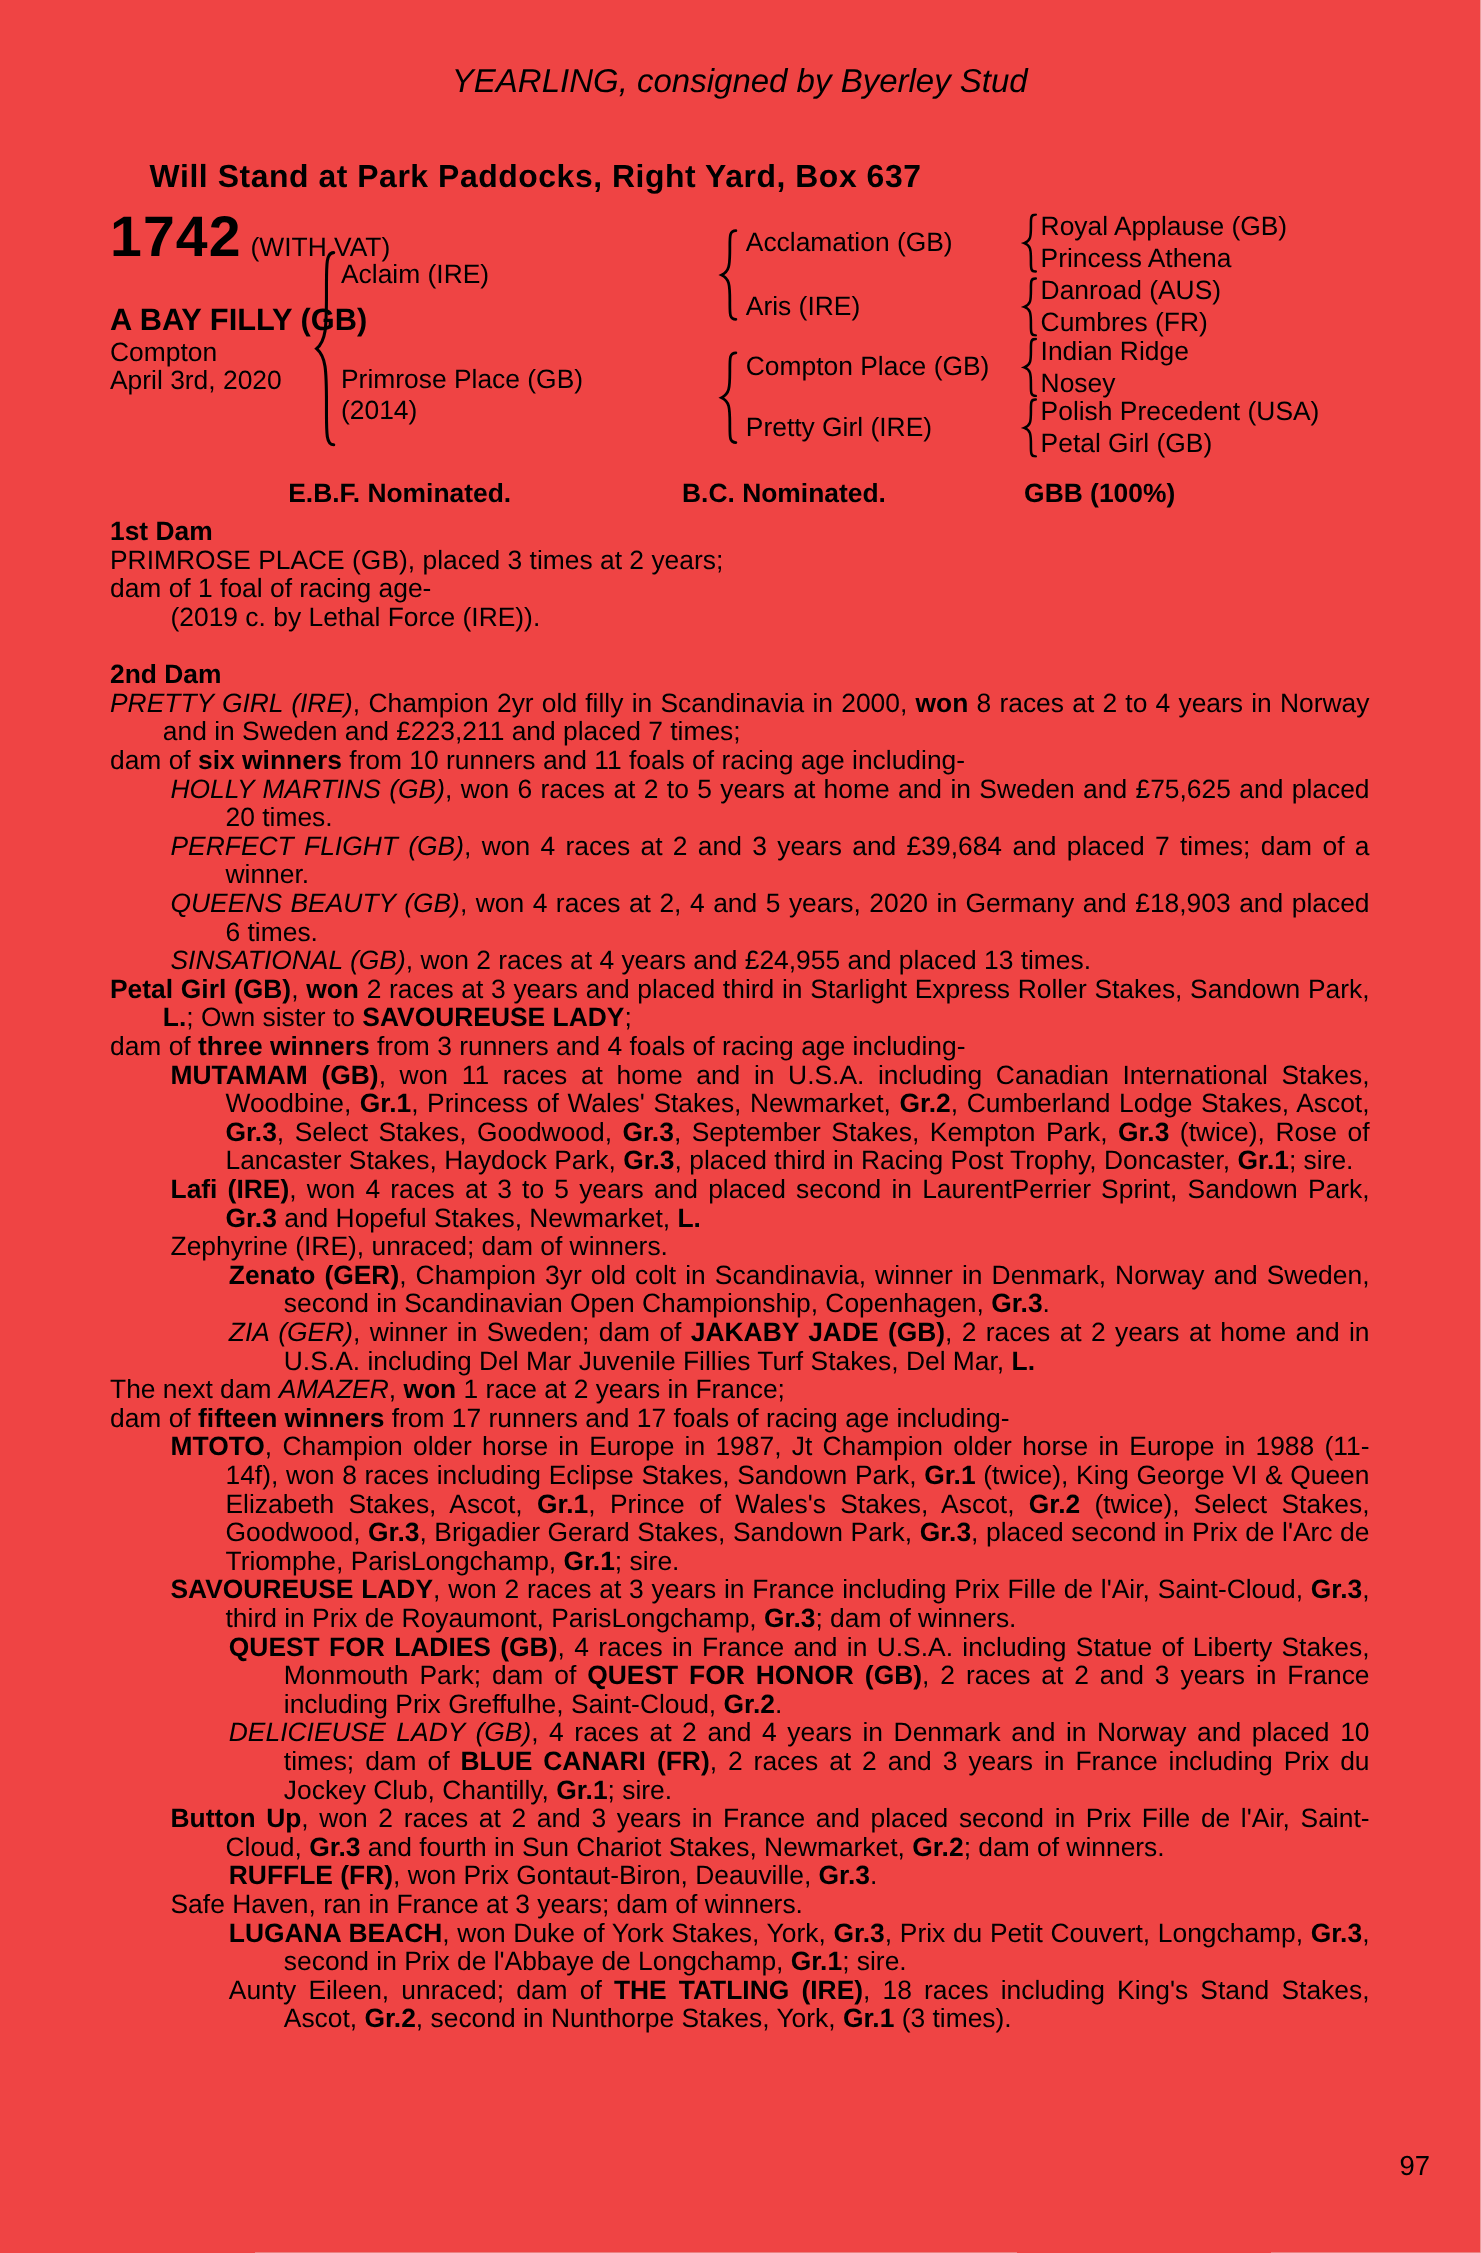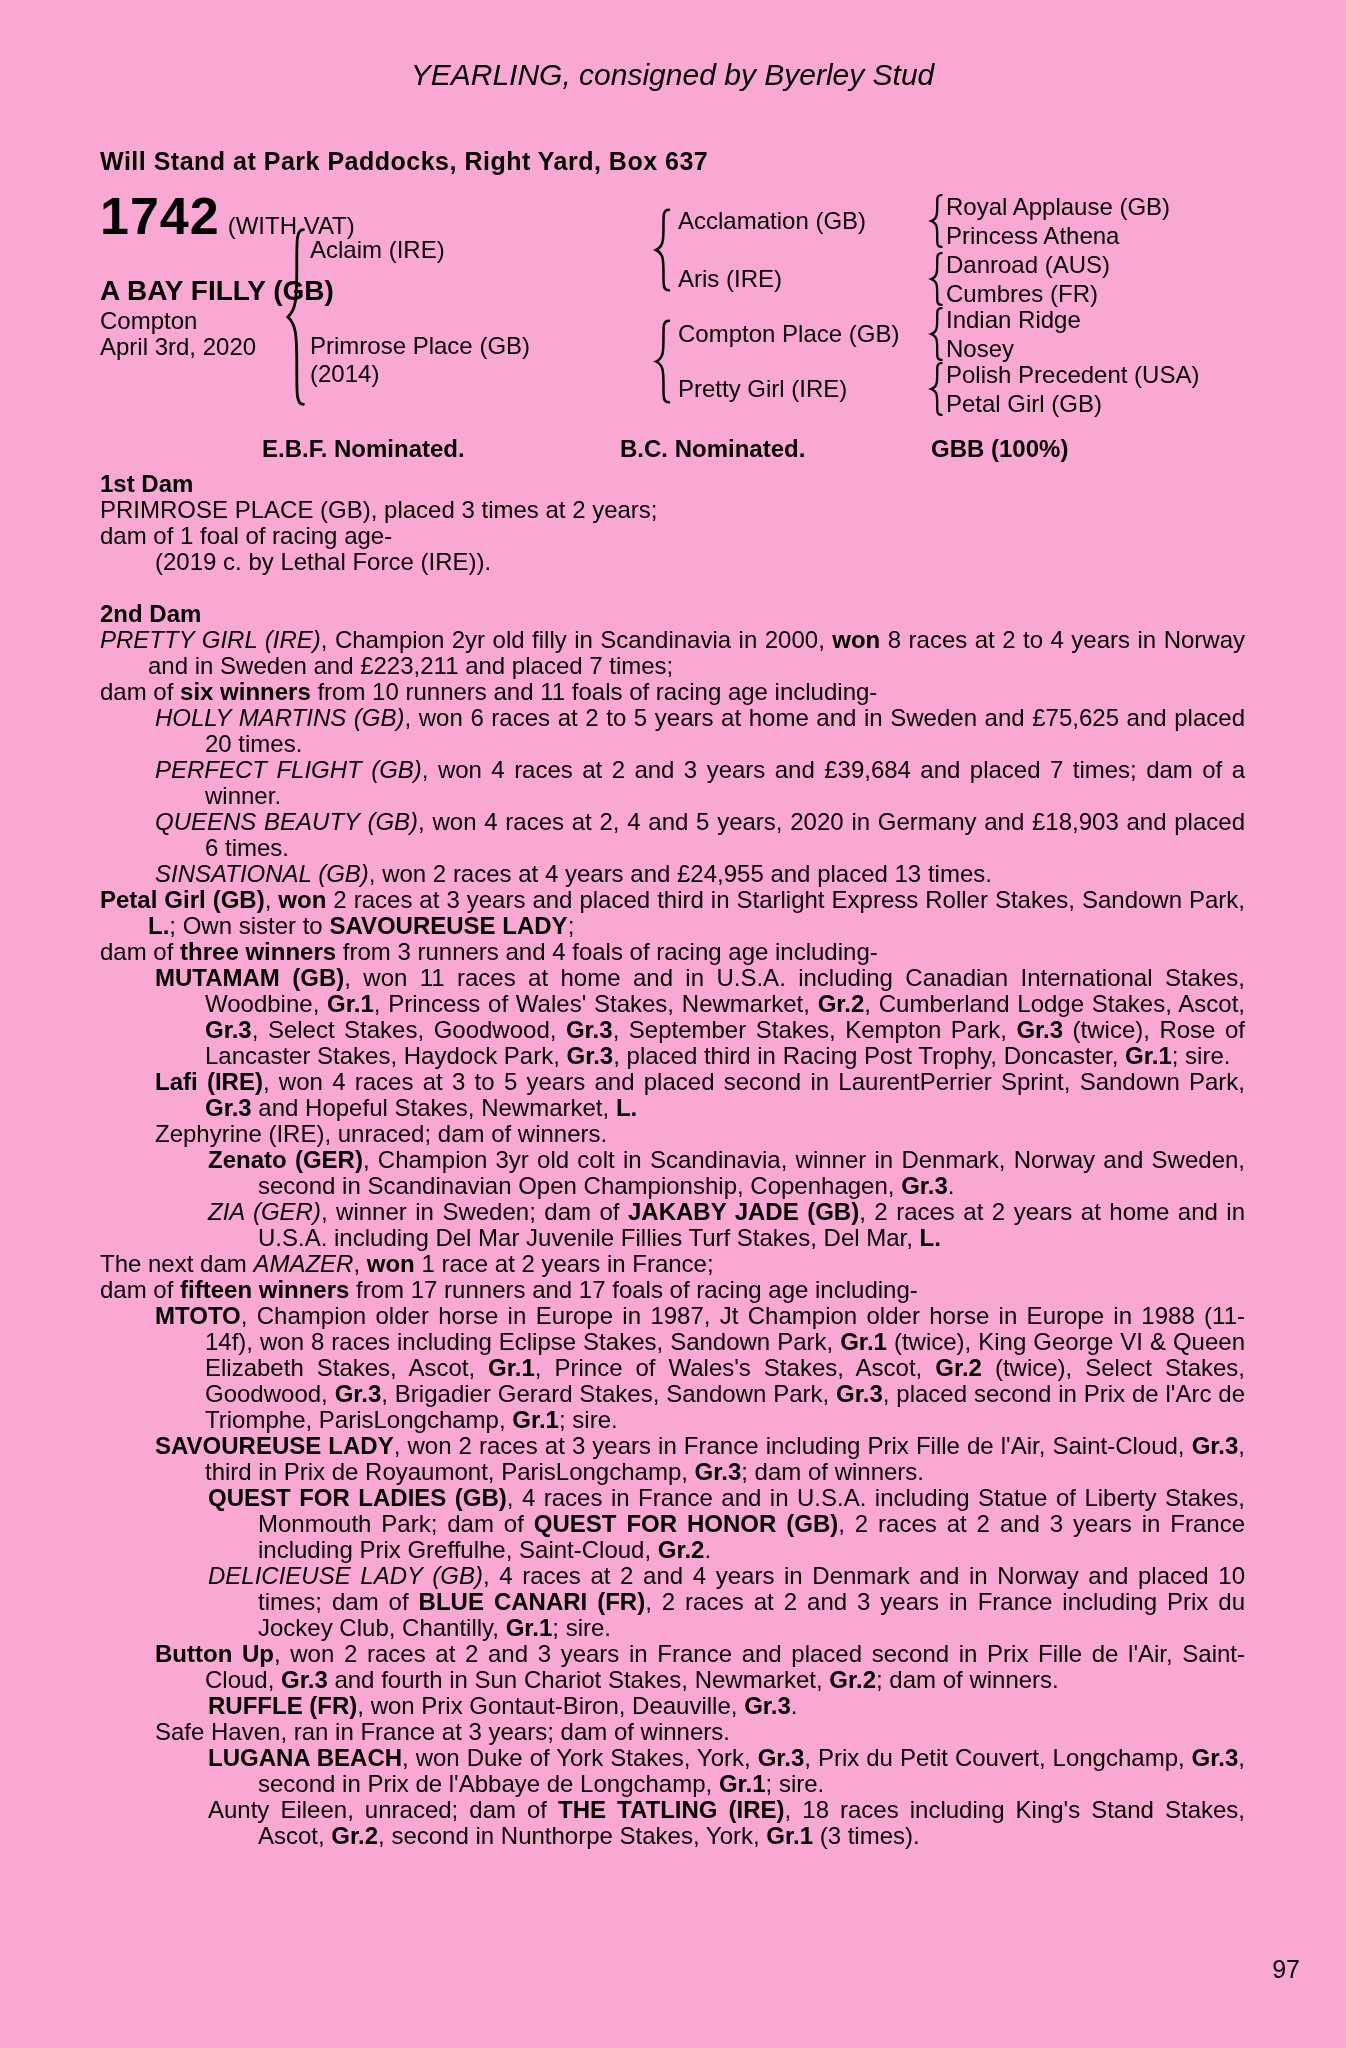--- a/index.html
+++ b/index.html
@@ -1,27 +1,27 @@
 <!DOCTYPE html>
 <html><head>
 <meta charset="utf-8">
 <style>
   html,body{margin:0;padding:0;background:#e8e8e8;}
   .page{
     position:relative;
     width:1346px;height:2048px;
-    background:#f9a8d4;
+    background:#ef4444;
     font-family:"Liberation Sans","DejaVu Sans",sans-serif;
     font-size:24px;line-height:26px;color:#000;
     overflow:hidden;
     margin:0 auto;
   }
   .content{padding:58px 101px 0 100px;}
   .title{text-align:center;font-style:italic;font-size:30px;line-height:34px;}
-  .stand{font-weight:bold;font-size:25px;line-height:33px;margin-top:53px;letter-spacing:0.5px;}
+  .stand{font-weight:bold;font-size:29px;line-height:33px;margin-top:53px;letter-spacing:0.5px;margin-left:36px;}
   
   .pedigree{position:relative;height:248px;margin-top:10px;}
   .pedigree .abs{position:absolute;white-space:nowrap;}
   .lot-line{top:2px;left:0;}
   .lot-number{font-weight:bold;font-size:52px;line-height:52px;letter-spacing:1px;}
   .vat{font-size:24px;margin-left:8px;}
   .filly-name{top:88px;left:0;font-weight:bold;font-size:28px;line-height:30px;}
   .foaled{top:120px;left:0;}
   .foaled-date{top:146px;left:0;}
   .gen2-sire{top:49px;left:210px;}

